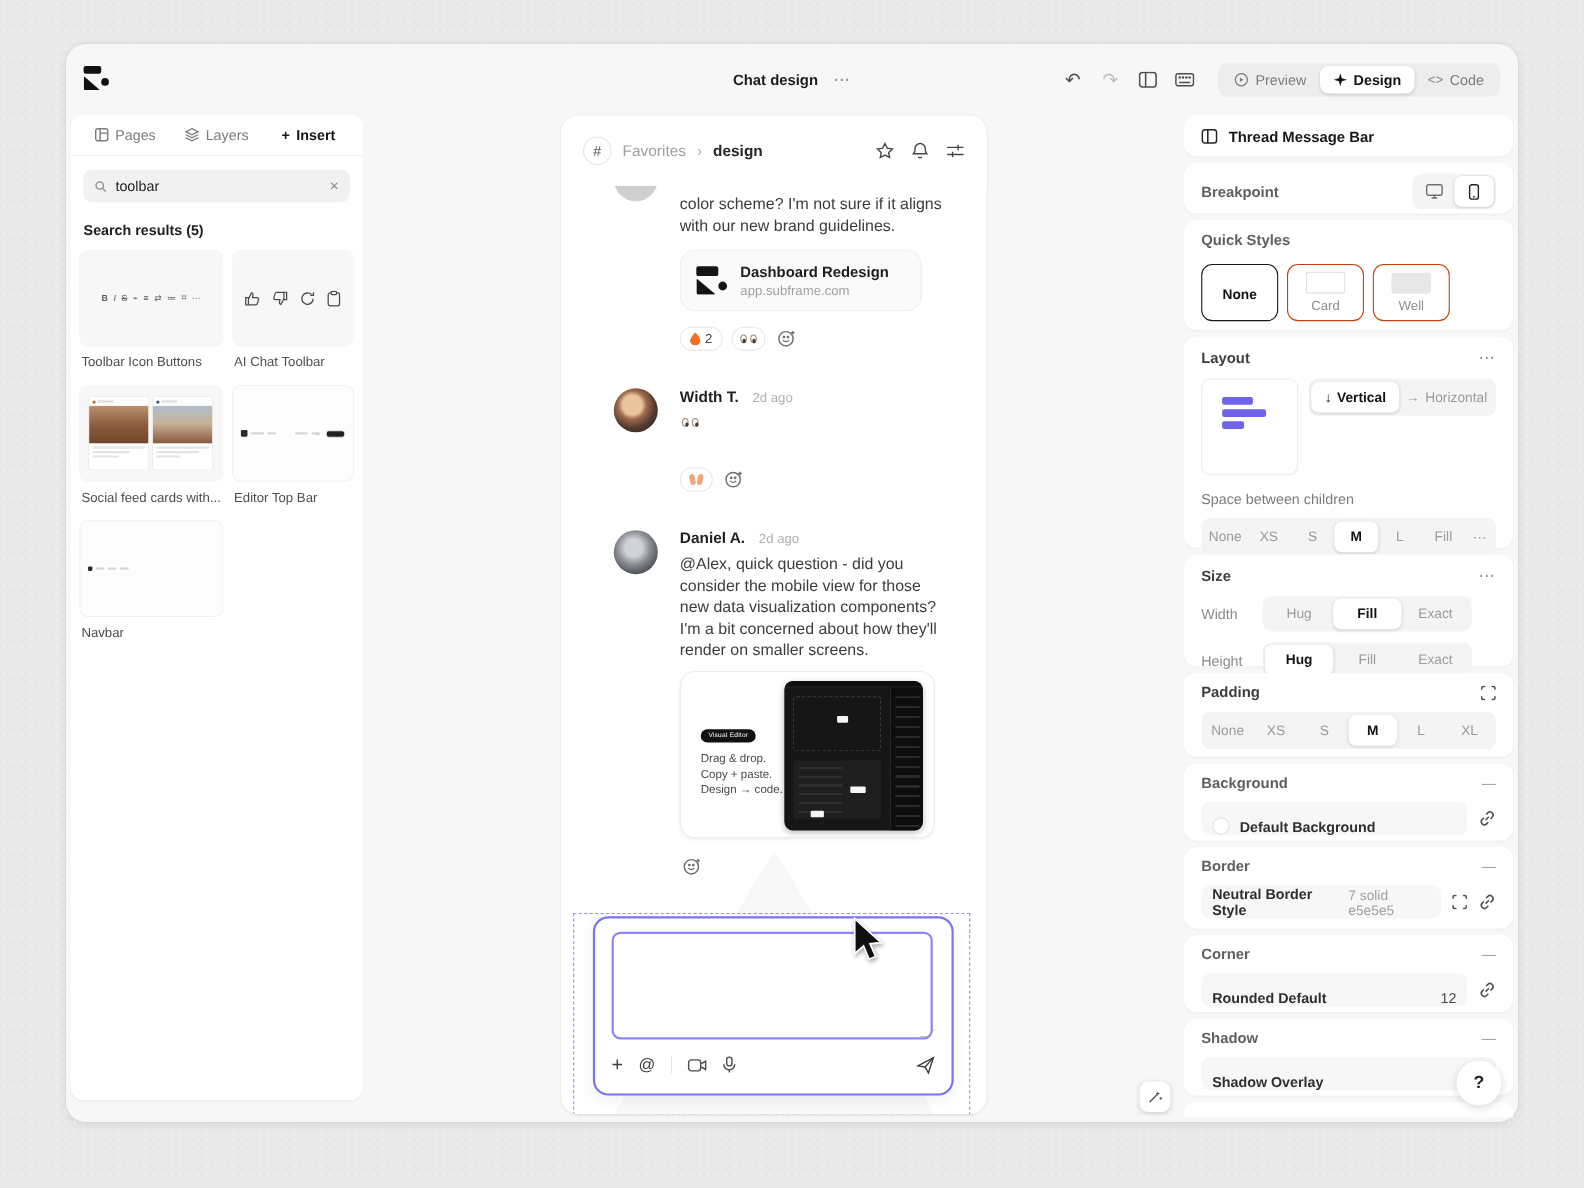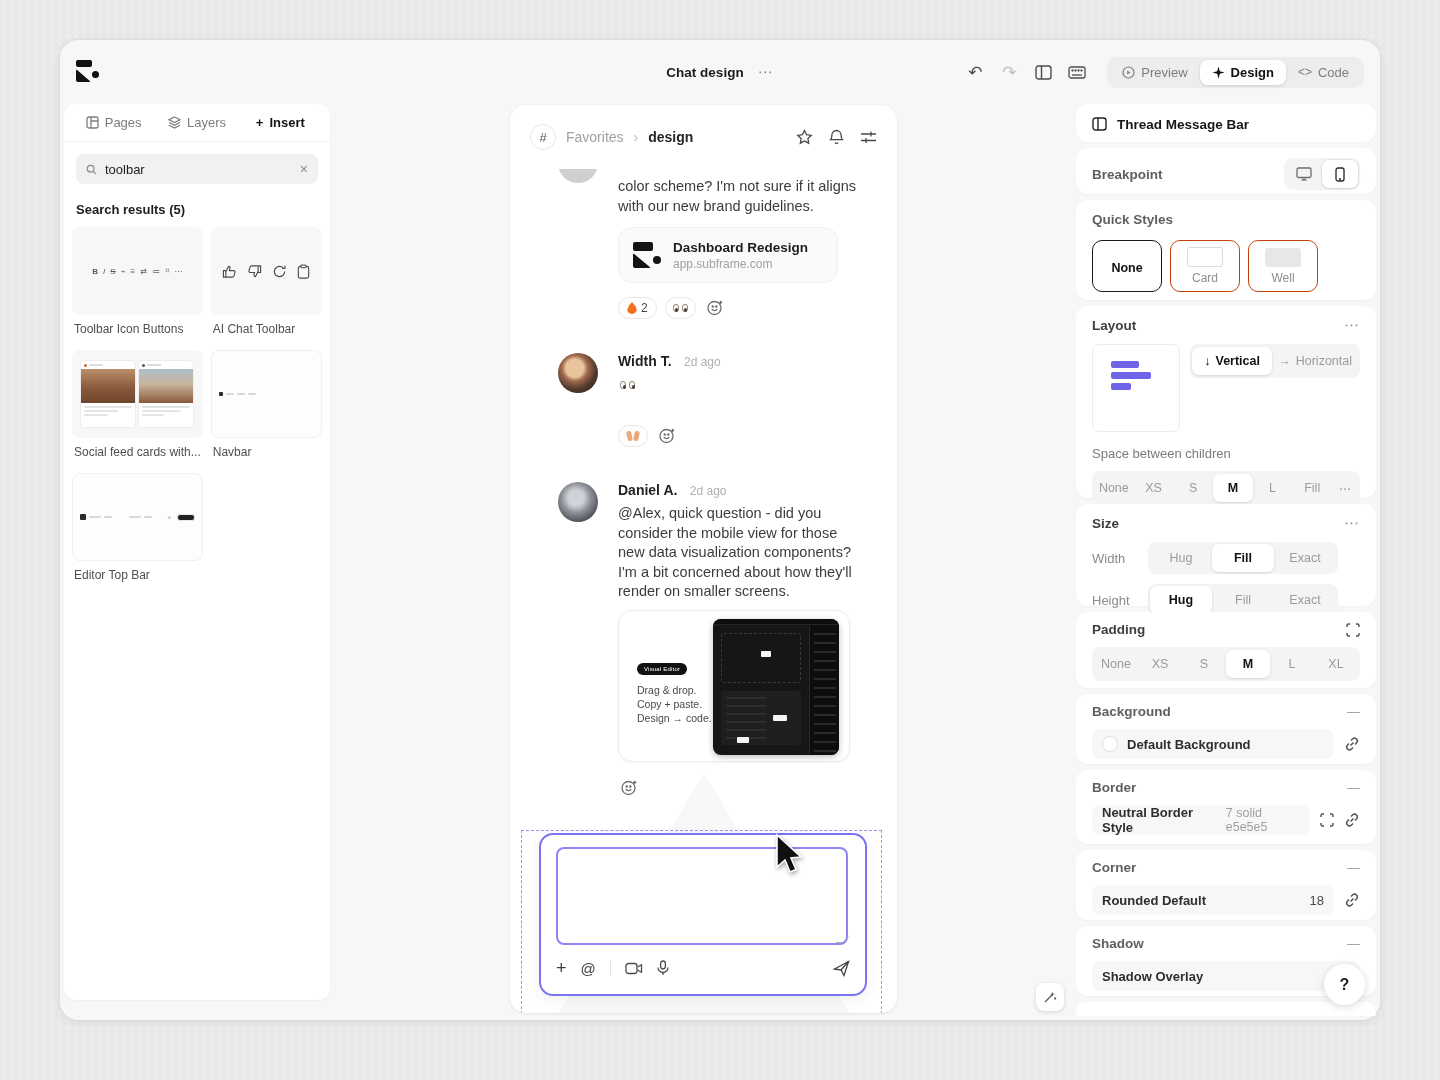--- a/index.html
+++ b/index.html
@@ -173,21 +173,21 @@
   .seg-cell.dots { flex:0 0 26px; }
   .dir-seg { flex:1; height:34px; align-self:flex-start; }
   .dir-seg .seg-cell { padding:0 6px; }
   .space-label { font-size:13px; color:#7b7b7b; margin-top:14px; }
   .space-seg { margin-top:10px; height:34px; }
   .size-row { display:flex; align-items:center; margin-top:10px; }
   .size-lab { width:56px; font-size:13px; color:#8b8b8b; }
   .size-seg { flex:0 0 190px; height:32px; }
   .pad-seg { margin-top:10px; height:34px; }
   .prop-row { margin-top:10px; display:flex; align-items:center; gap:10px; }
-  .prop-pill { flex:1; height:30px; background:#f7f7f7; border-radius:8px; display:flex; align-items:center; gap:9px; padding:0 10px; }
+  .prop-pill { flex:1; height:30px; background:#f7f7f7; border-radius:8px; display:flex; align-items:flex-end; gap:9px; padding:0 10px; }
   .prop-main { font-size:13px; color:#2e2e2e; font-weight:600; }
   .prop-sub { font-size:12.5px; color:#9f9f9f; }
   .prop-val { margin-left:auto; font-size:13px; color:#4a4a4a; }
   .swatch-circle { width:16px; height:16px; border-radius:50%; background:#fff; box-shadow:inset 0 0 0 1px #e0e0e0; flex:none; }
   .icon-btn { color:#4f4f4f; display:flex; align-items:center; }
   
   .float-wand { position:absolute; left:976px; top:943px; width:28px; height:28px; background:#fff; border-radius:8px; box-shadow:0 1px 4px rgba(0,0,0,.15); display:flex; align-items:center; justify-content:center; color:#555; z-index:20; }
   .float-help { position:absolute; left:1264px; top:924px; width:41px; height:41px; background:#fff; border-radius:50%; box-shadow:0 2px 8px rgba(0,0,0,.15); display:flex; align-items:center; justify-content:center; font-size:16px; font-weight:700; color:#222; z-index:20; }
 </style>
 </head>
@@ -347,43 +347,43 @@
                 <div class="mc-r" style="width:80%"></div>
                 <div class="mc-r" style="width:45%"></div>
               </div>
             </div>
         </div>
         <div class="lp-label">Social feed cards with...</div>
       </div>
       <div class="lp-cell">
         <div class="thumb white">
           <div class="strip">
-              <span class="sq" style="width:4px;height:4px;"></span>
-              <span class="dash" style="width:8px"></span>
-              <span class="dash" style="width:8px"></span>
-              <span class="dash" style="width:8px"></span>
-            </div>
-        </div>
-        <div class="lp-label">Navbar</div>
-      </div>
-      <div class="lp-cell">
-        <div class="thumb white">
-          <div class="strip">
               <span class="sq"></span>
               <span class="dash"></span>
               <span class="dash" style="width:8px"></span>
               <span class="dash" style="margin-left:14px"></span>
               <span class="dash" style="width:8px"></span>
               <span class="pill"></span>
             </div>
           <div class="strip" style="height:2px; top:calc(50% + 0px); justify-content:flex-end; pointer-events:none;">
               <span class="dot" style="margin-right:24px"></span>
             </div>
         </div>
         <div class="lp-label">Editor Top Bar</div>
+      </div>
+      <div class="lp-cell">
+        <div class="thumb white">
+          <div class="strip">
+              <span class="sq" style="width:4px;height:4px;"></span>
+              <span class="dash" style="width:8px"></span>
+              <span class="dash" style="width:8px"></span>
+              <span class="dash" style="width:8px"></span>
+            </div>
+        </div>
+        <div class="lp-label">Navbar</div>
       </div>
     </div>
   </div>
 
   <div class="chat-card">
     <div class="watermark-tri"></div>
 
     <div class="avatar av40 av-generic" style="left:48px; top:38px; z-index:1;"></div>
 
     <div class="chat-header">
@@ -719,21 +719,21 @@
     </div>
 
     <div class="card" style="height:70px;">
       <div class="sec-head">
         <span class="sec-title">Corner</span>
         <span class="sec-minus">—</span>
       </div>
       <div class="prop-row">
         <div class="prop-pill">
           <span class="prop-main">Rounded Default</span>
-          <span class="prop-val">18</span>
+          <span class="prop-val">12</span>
         </div>
         <span class="icon-btn">
           <svg width="16" height="16" viewBox="0 0 16 16" fill="none" stroke="#4f4f4f" stroke-width="1.4">
               <path d="M6.5 9.5 L9.5 6.5"></path>
               <path d="M7 4.5 L8.5 3 a2.8 2.8 0 0 1 4 4 L11 8.5"></path>
               <path d="M9 11.5 L7.5 13 a2.8 2.8 0 0 1-4-4 L5 7.5"></path>
             </svg>
         </span>
       </div>
     </div>

